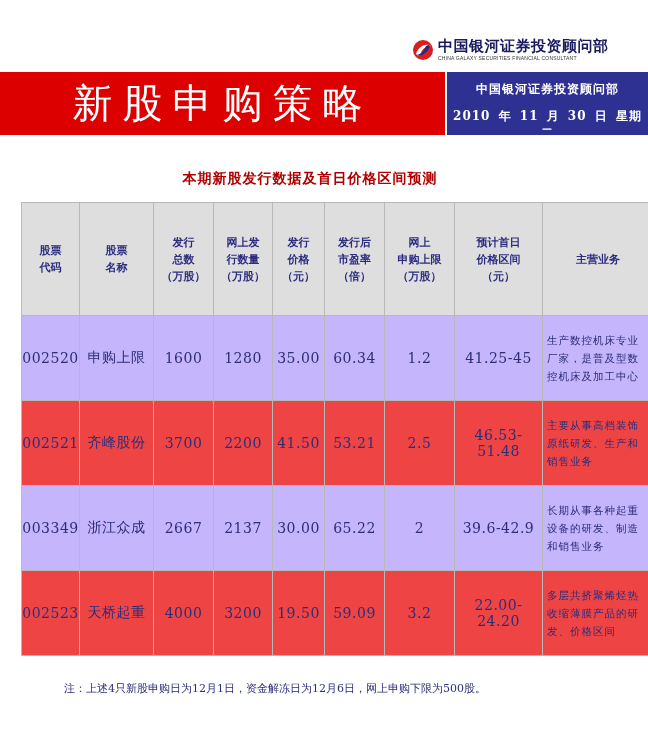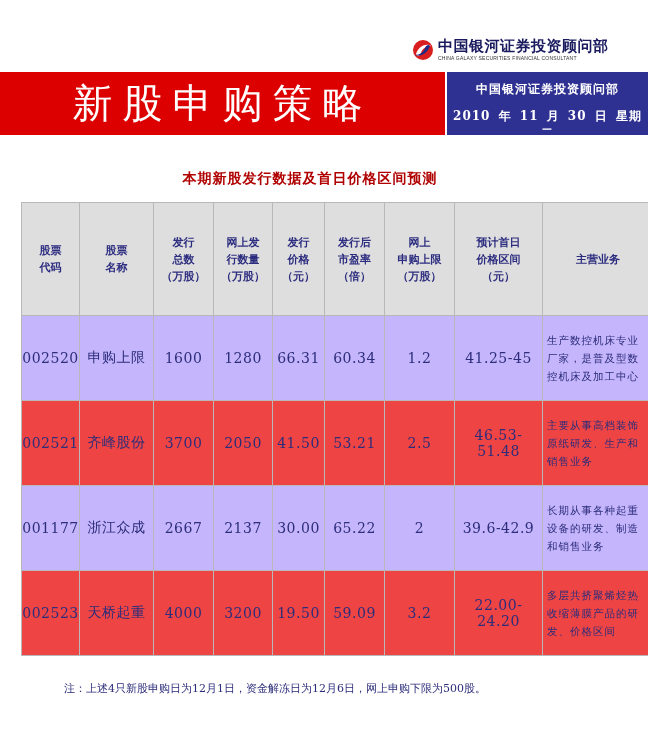--- a/index.html
+++ b/index.html
@@ -78,39 +78,39 @@
       <th><span>预计首日</span><br><span>价格区间</span><br><span>（元）</span></th>
       <th><span>主营业务</span></th>
     </tr>
   </thead>
   <tbody>
     <tr class="odd">
       <td>002520</td>
       <td>申购上限</td>
       <td>1600</td>
       <td>1280</td>
-      <td>66.31</td>
+      <td>35.00</td>
       <td>60.34</td>
       <td>1.2</td>
       <td>41.25-45</td>
       <td class="biz">生产数控机床专业厂家，是普及型数控机床及加工中心</td>
     </tr>
     <tr class="even">
       <td>002521</td>
       <td>齐峰股份</td>
       <td>3700</td>
-      <td>2050</td>
+      <td>2200</td>
       <td>41.50</td>
       <td>53.21</td>
       <td>2.5</td>
       <td>46.53-51.48</td>
       <td class="biz">主要从事高档装饰原纸研发、生产和销售业务</td>
     </tr>
     <tr class="odd">
-      <td>001177</td>
+      <td>003349</td>
       <td>浙江众成</td>
       <td>2667</td>
       <td>2137</td>
       <td>30.00</td>
       <td>65.22</td>
       <td>2</td>
       <td>39.6-42.9</td>
       <td class="biz">长期从事各种起重设备的研发、制造和销售业务</td>
     </tr>
     <tr class="even">

